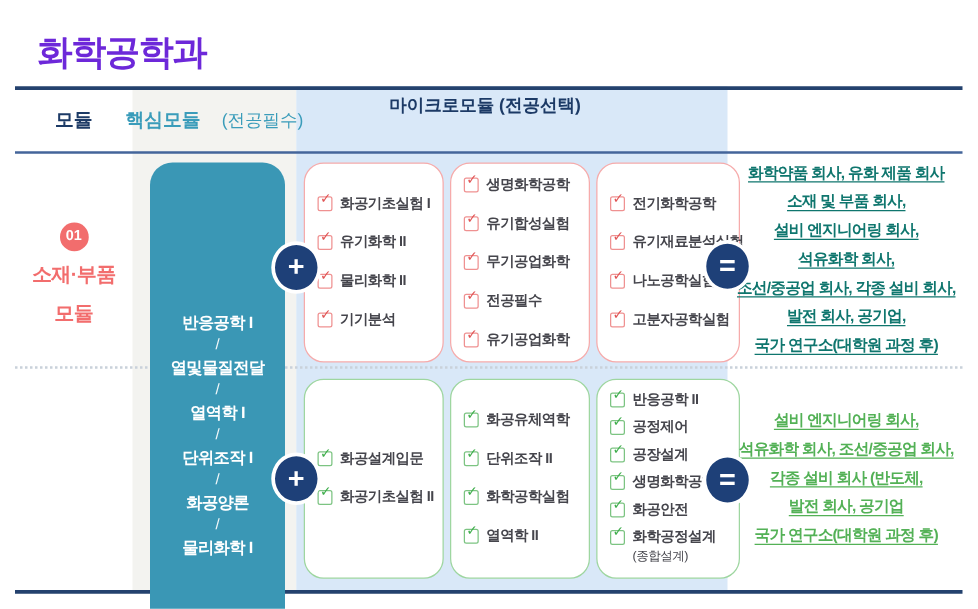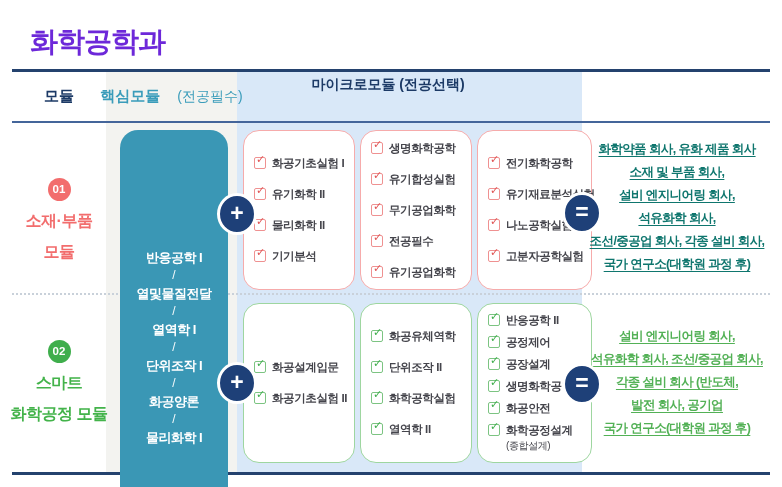--- a/index.html
+++ b/index.html
@@ -102,28 +102,20 @@
     </div>
 
   <div class="mod-label m1">
     <div class="badge">01</div>
     <div>
 
         <div class="mod-line">소재·부품</div>
         <div class="mod-line">모듈</div>
       </div>
   </div>
-  <div class="mod-label m2">
-    <div class="badge">02</div>
-    <div>
-
-    <div class="mod-line">스마트</div>
-        <div class="mod-line">화학공정 모듈</div>
-      </div>
-  </div>
 
   <div class="core-box">
 
       <div class="core-course">반응공학 I</div>
       <div class="core-sep">/</div>
 
       <div class="core-course">열및물질전달</div>
       <div class="core-sep">/</div>
 
       <div class="core-course">열역학 I</div>
@@ -384,20 +376,21 @@
   <div class="op eq1">=</div>
   <div class="op eq2">=</div>
 
   <div class="career cr1">
 
   <div class="career-line">화학약품 회사, 유화 제품 회사</div>
       <div class="career-line">소재 및 부품 회사,</div>
       <div class="career-line">설비 엔지니어링 회사,</div>
       <div class="career-line">석유화학 회사,</div>
       <div class="career-line">조선/중공업 회사, 각종 설비 회사,</div>
+      <div class="career-line">발전 회사, 공기업,</div>
       <div class="career-line">국가 연구소(대학원 과정 후)</div>
     </div>
   <div class="career cr2">
 
   <div class="career-line">설비 엔지니어링 회사,</div>
       <div class="career-line">석유화학 회사, 조선/중공업 회사,</div>
       <div class="career-line">각종 설비 회사 (반도체,</div>
       <div class="career-line">발전 회사, 공기업</div>
       <div class="career-line">국가 연구소(대학원 과정 후)</div>
     </div>

